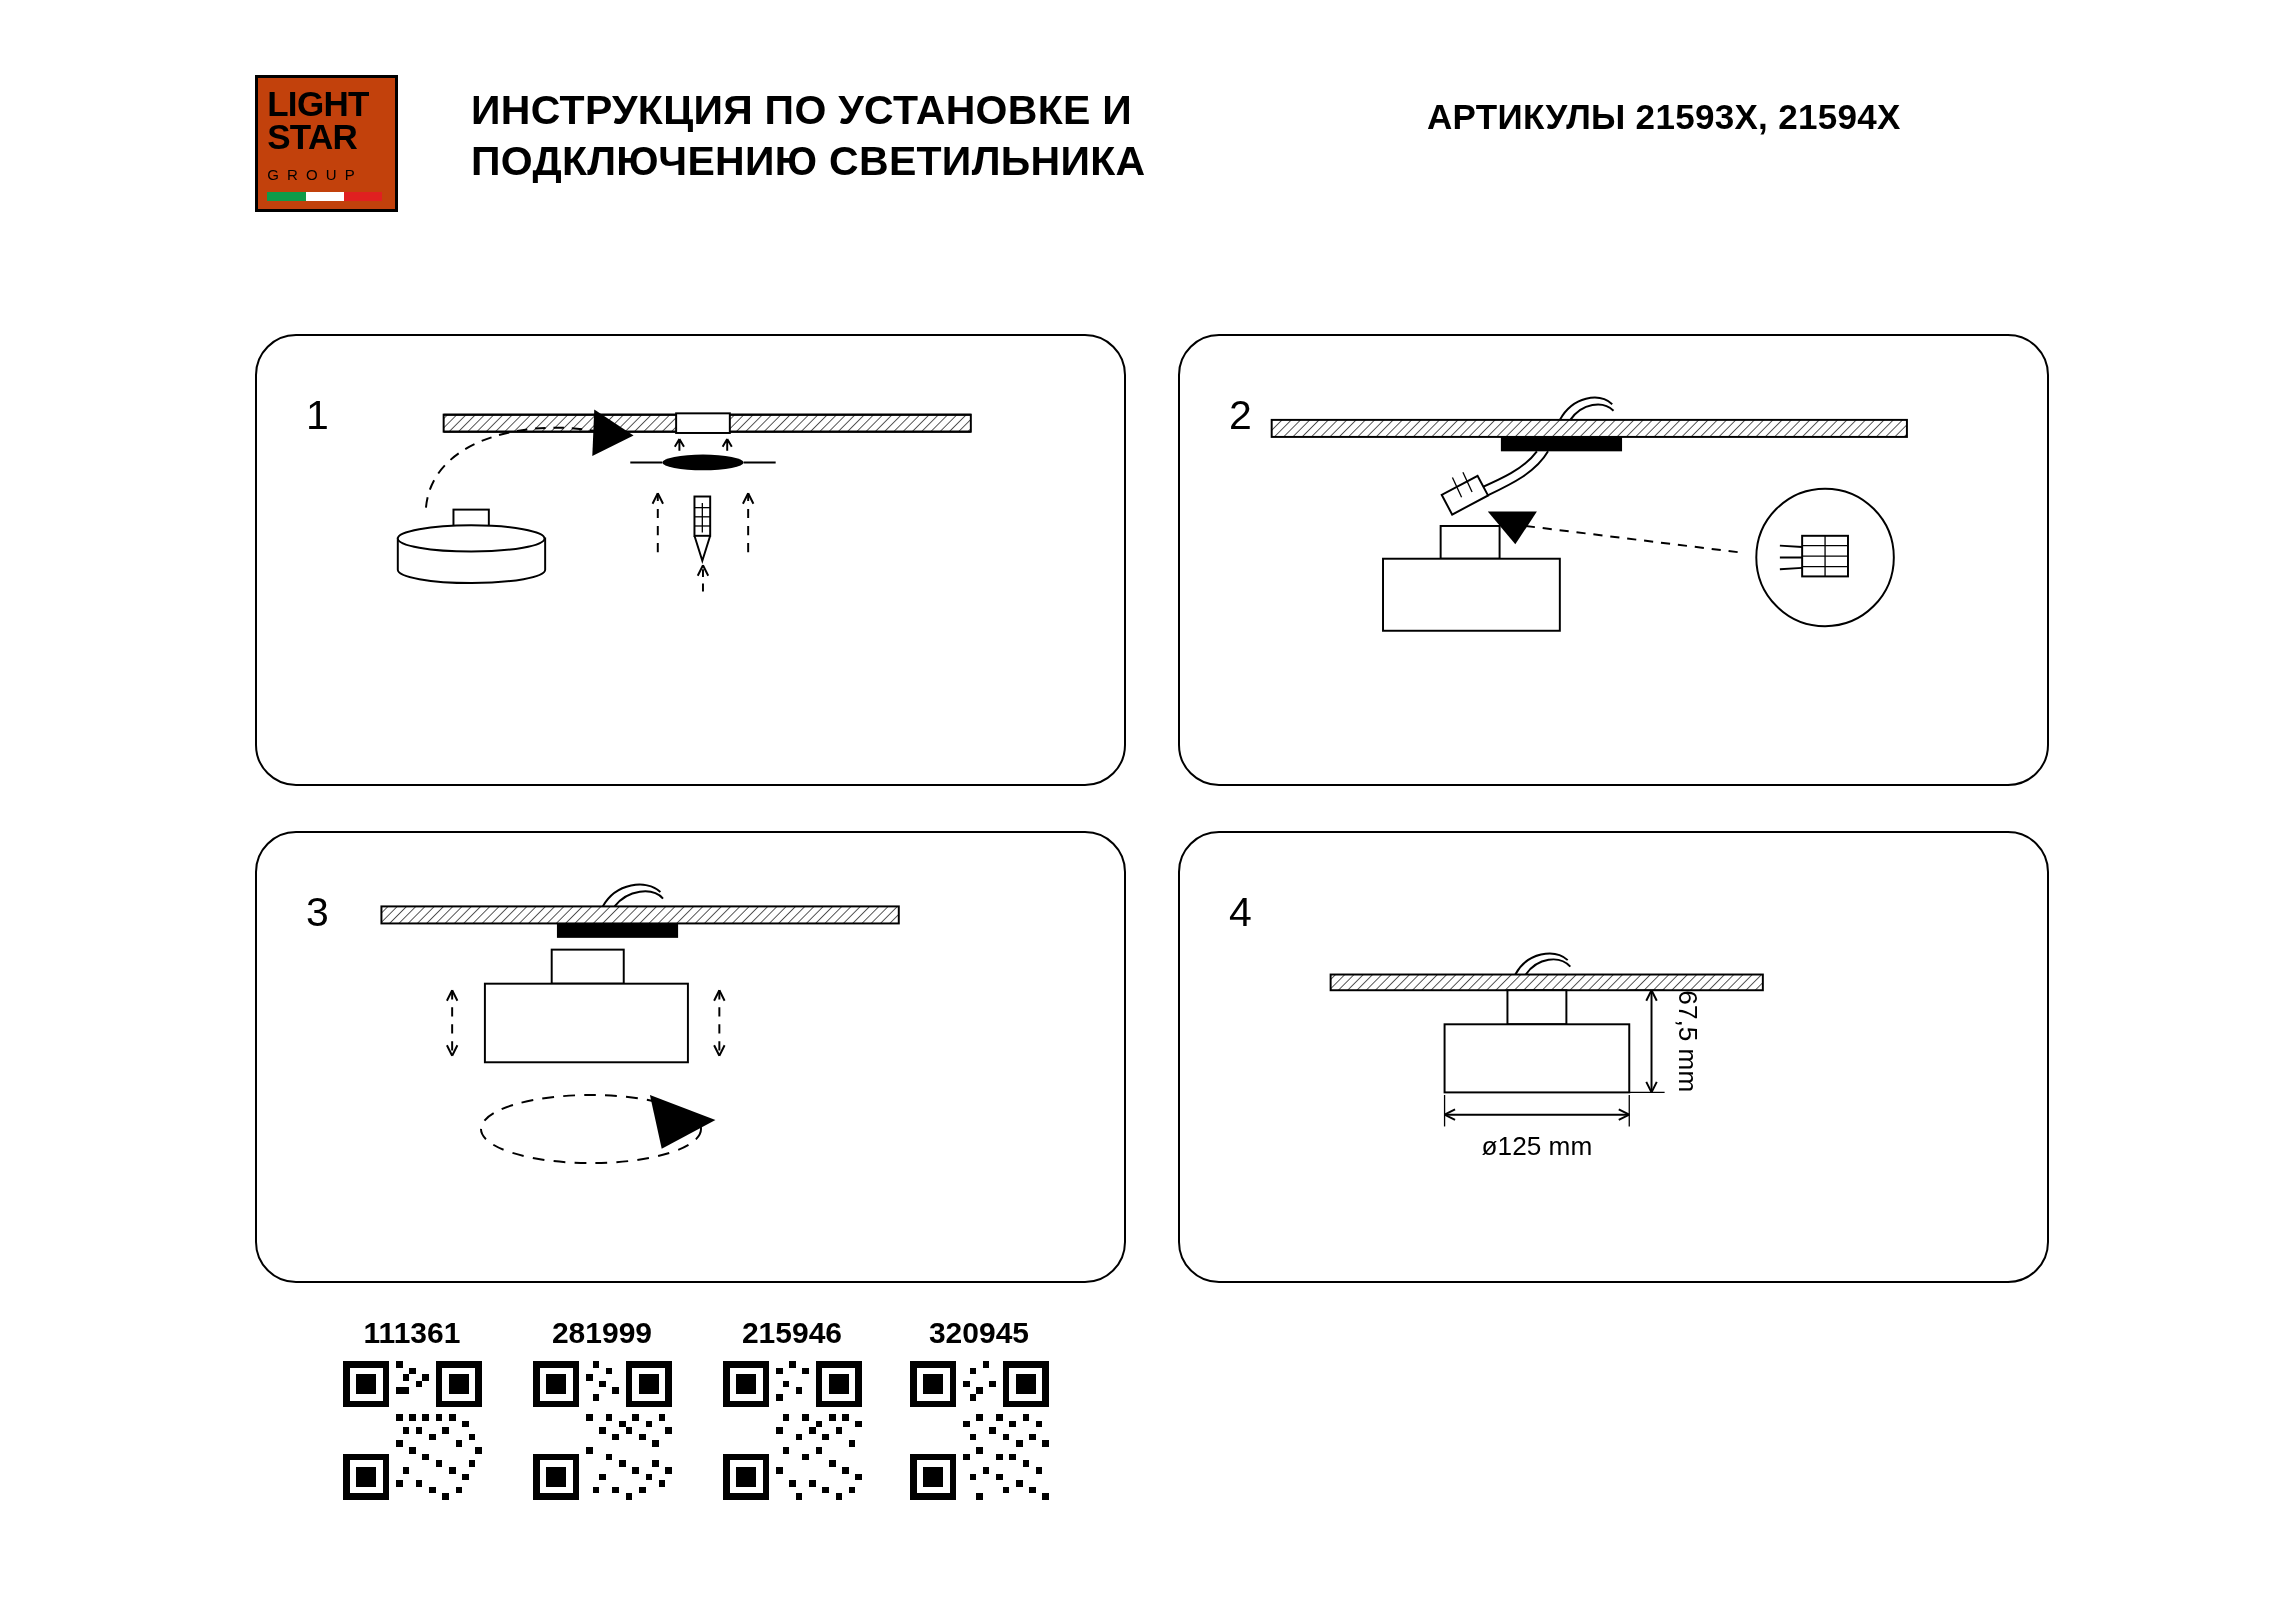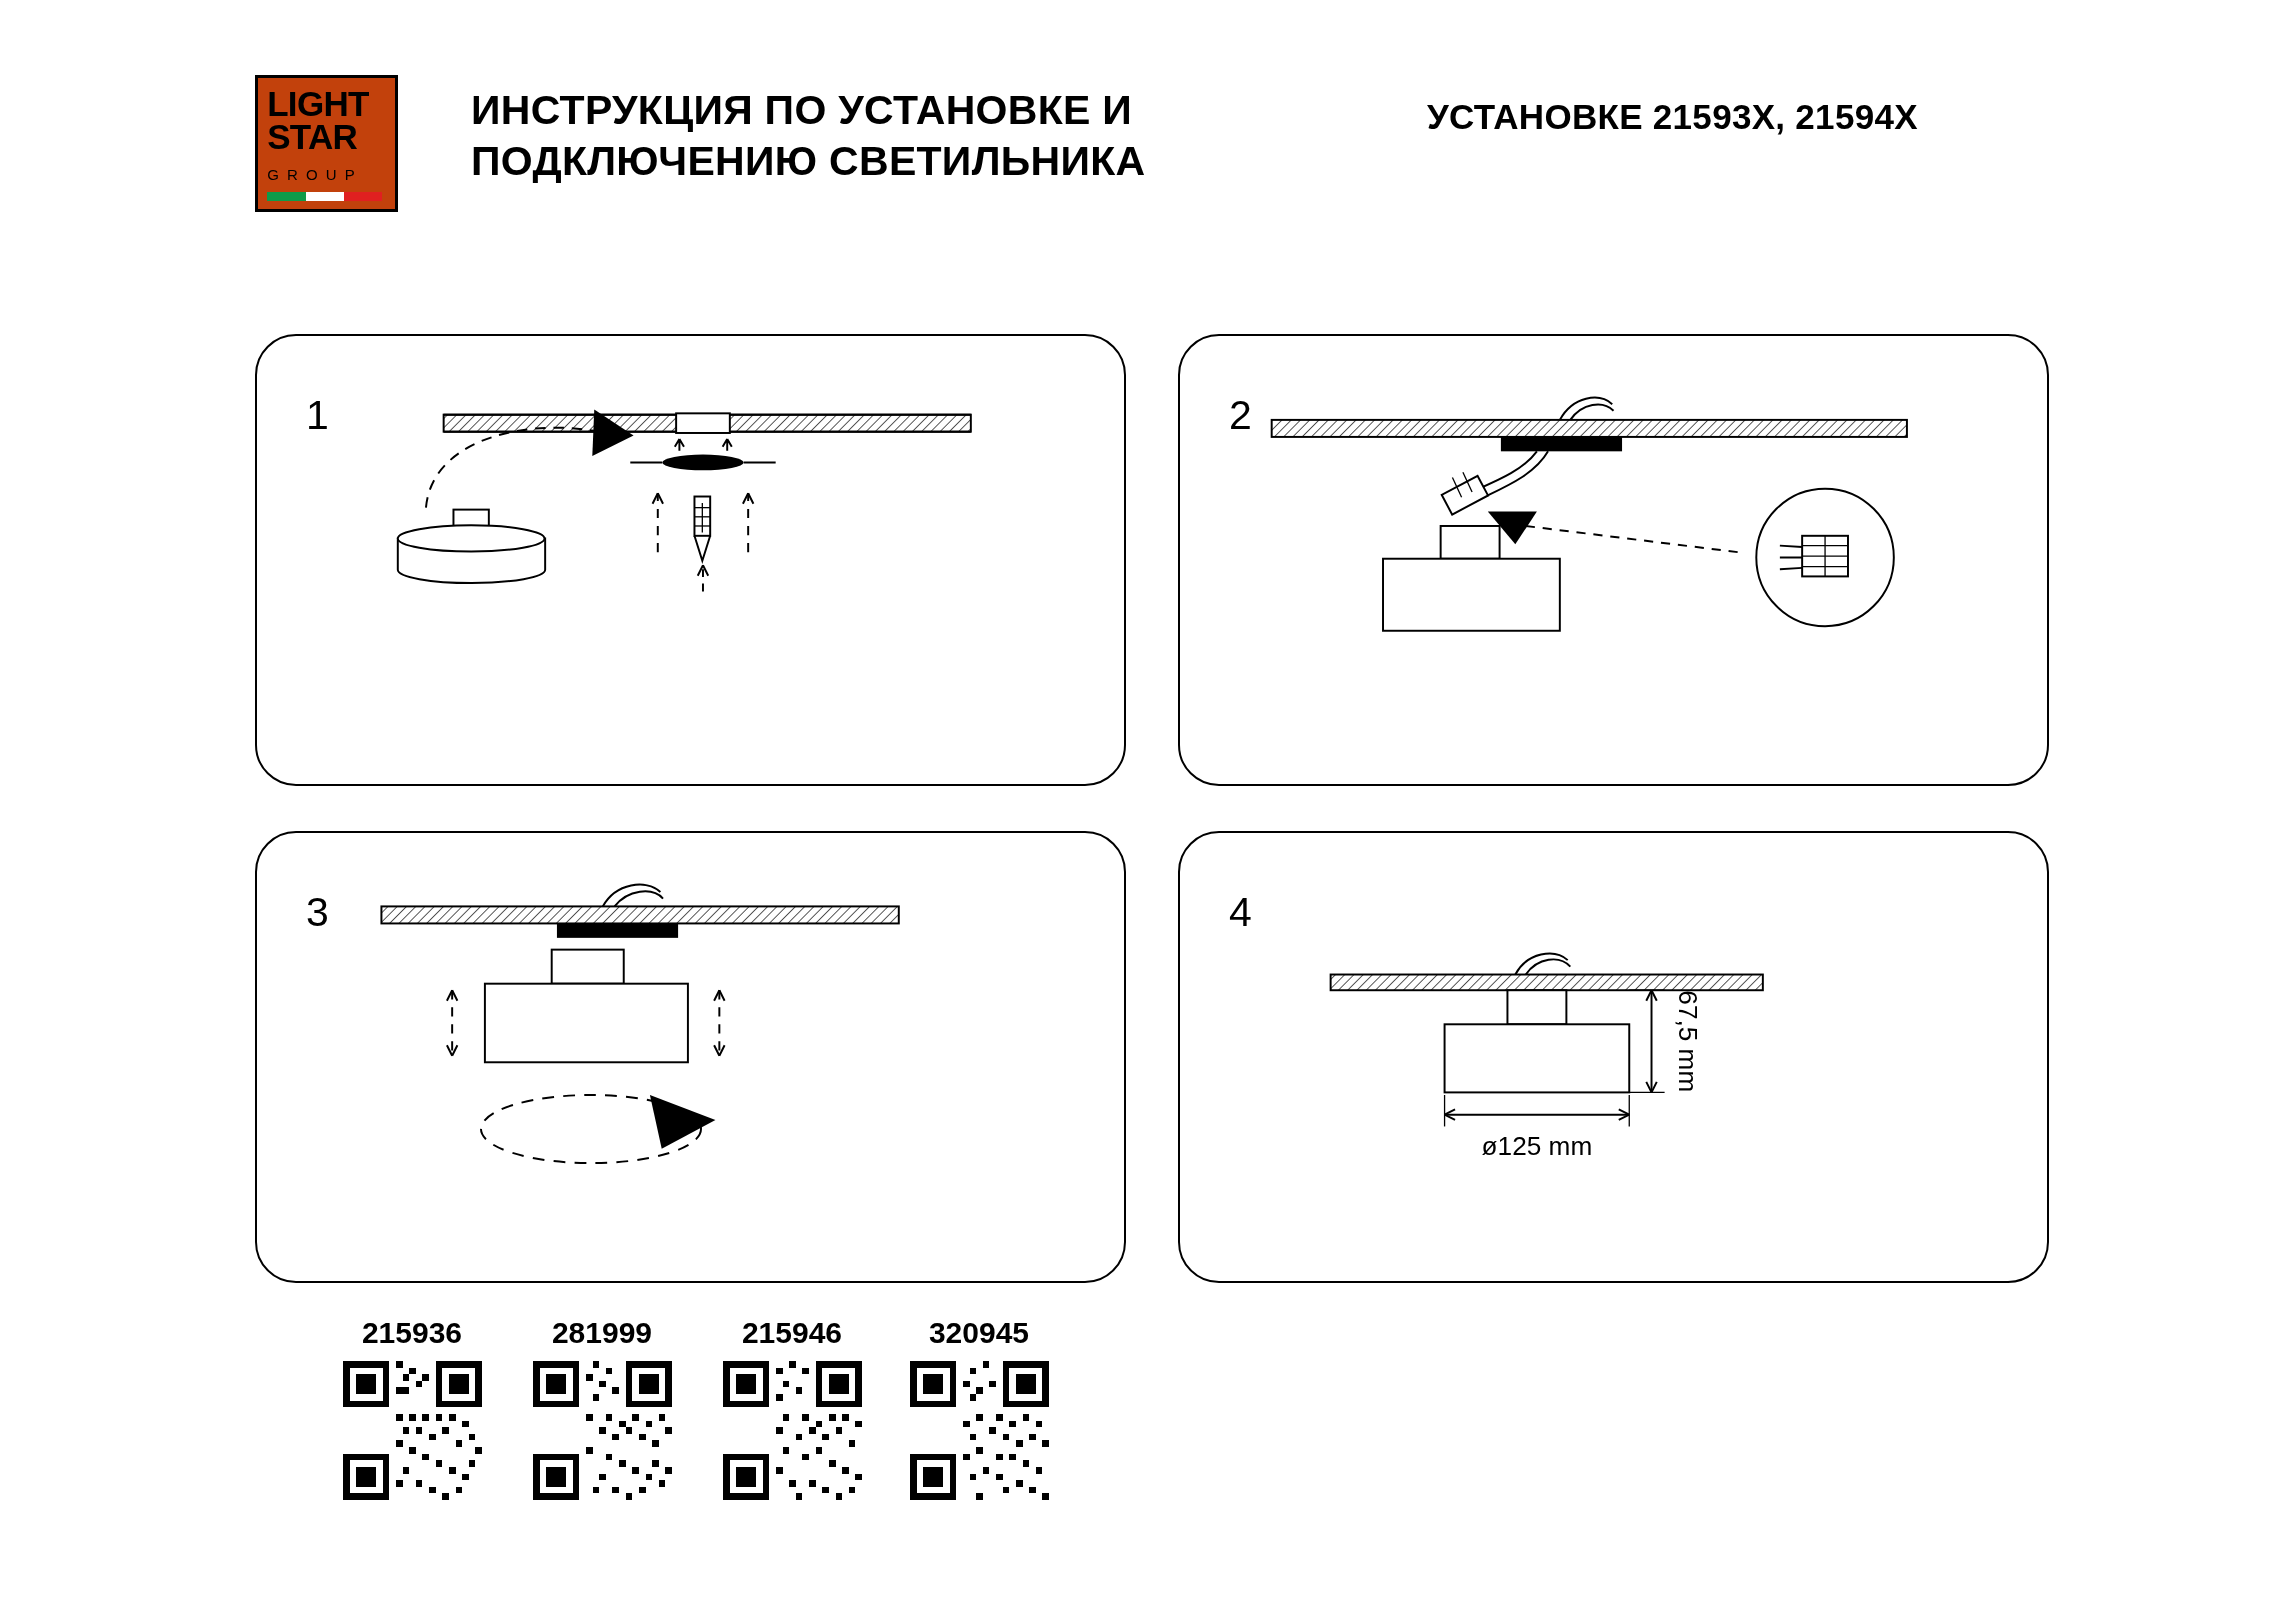--- a/index.html
+++ b/index.html
@@ -165,21 +165,21 @@
       <div class="logo-flag">
         <i style="background:#0f9b4a"></i>
           <i style="background:#ffffff"></i>
           <i style="background:#e02020"></i>
       </div>
     </div>
 
     <div class="title-main">ИНСТРУКЦИЯ ПО УСТАНОВКЕ И ПОДКЛЮЧЕНИЮ СВЕТИЛЬНИКА</div>
 
     <div class="title-right">
-      <div>УСТАНОВКЕ 21593X, 21594X</div>
+      <div>АРТИКУЛЫ 21593X, 21594X</div>
     </div>
   </div>
 
   <div class="panel p1">
     <div class="panel-num">1</div>
     <svg width="871" height="452" viewBox="0 0 1330 690">
       <defs>
         <pattern id="hatch1" width="10" height="10" patternUnits="userSpaceOnUse" patternTransform="rotate(45)">
           <line x1="0" y1="0" x2="0" y2="10" stroke="#000" stroke-width="2"></line>
         </pattern>
@@ -353,21 +353,21 @@
         <line x1="404" y1="400" x2="404" y2="448" stroke-width="2"></line>
         <line x1="686" y1="400" x2="686" y2="448" stroke-width="2"></line>
       </g>
       <text x="545" y="492" font-family="Liberation Sans, sans-serif" font-size="40" fill="#000" text-anchor="middle">ø125 mm</text>
     </svg>
   </div>
 
   <div class="footer">
 
     <div class="qr-group" style="left:340px">
-      <div class="qr-label">215936</div>
+      <div class="qr-label">111361</div>
       <div class="qr-box">
         <svg width="139" height="139" viewBox="0 0 21 21" shape-rendering="crispEdges">
           <rect width="21" height="21" fill="#fff"></rect>
           <g fill="#000">
             <rect x="0" y="0" width="7" height="1"></rect>
               <rect x="0" y="6" width="7" height="1"></rect>
             <rect x="0" y="0" width="1" height="7"></rect>
               <rect x="6" y="0" width="1" height="7"></rect>
             <rect x="2" y="2" width="3" height="3"></rect>
             <rect x="14" y="0" width="7" height="1"></rect>

